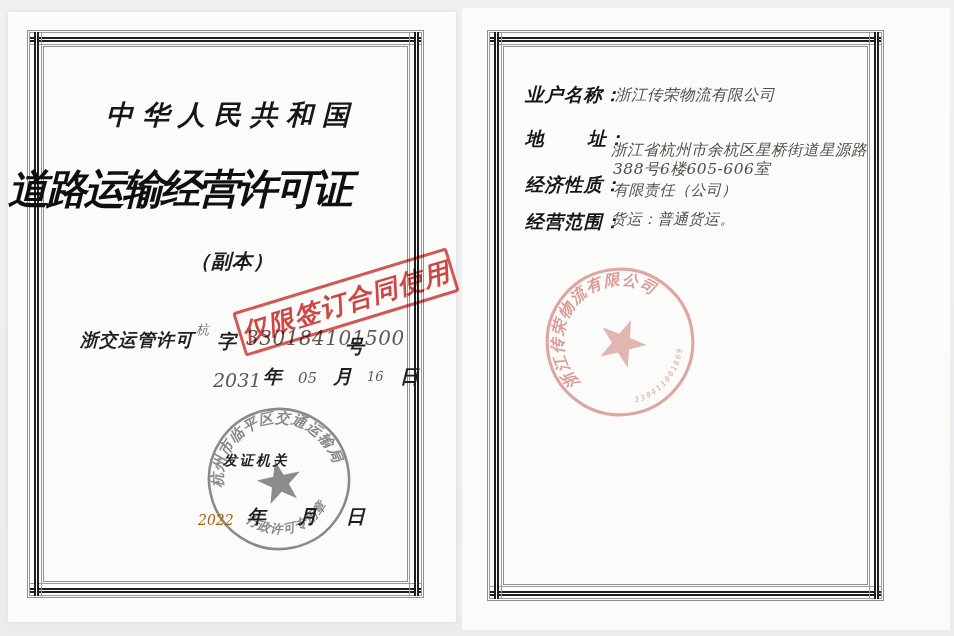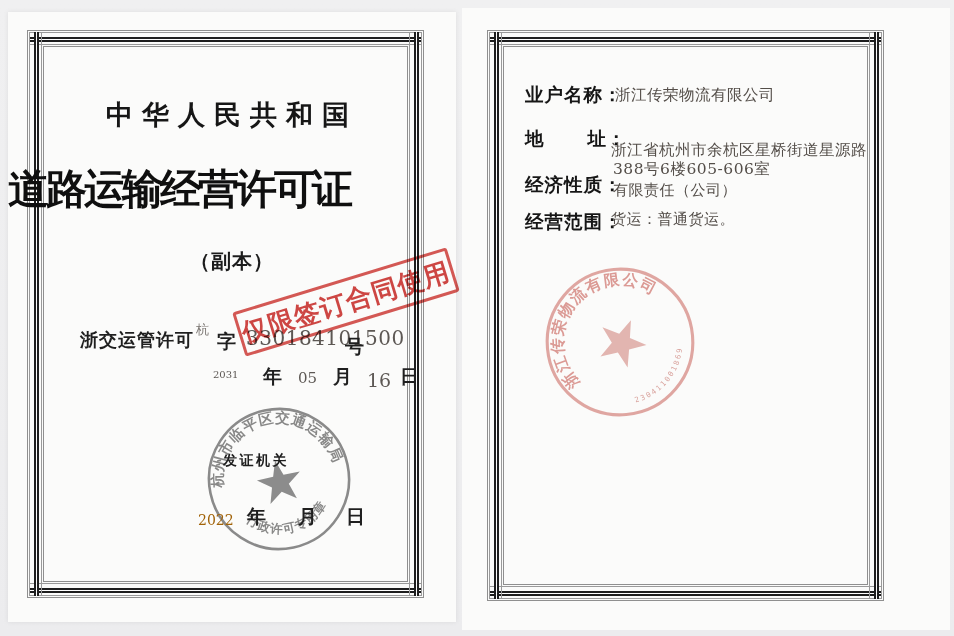--- a/index.html
+++ b/index.html
@@ -1,18 +1,18 @@
 <!DOCTYPE html>
 <html><head>
 <meta charset="utf-8">
 <style>
   * { box-sizing: border-box; margin: 0; padding: 0; }
   html,body { width:954px; height:636px; }
   body { font-family:"Liberation Sans", sans-serif; background:#eeeeef; overflow:hidden; }
-  #screen { position:relative; width:954px; height:636px; background:linear-gradient(180deg,#f0f0f1,#ececee); }
+  #screen { position:relative; width:954px; height:636px; background:linear-gradient(180deg,#f0f0f1,#ececee);font-style:italic; }
 
   .paper { position:absolute; background:#fbfbfa; }
   .paper-left  { left:8px;  top:12px; width:448px; height:610px; box-shadow:0 0 5px rgba(0,0,0,.08); }
   .paper-right { left:462px; top:8px;  width:488px; height:622px; }
   .paper-edge-line { position:absolute; left:447px; top:16px; width:1px; height:602px; background:#c9c9cb; transform:rotate(.7deg); }
 
   
   .frame { position:absolute; border:1px solid #8f8f8f; }
   .frame-left  { left:19px; top:18px; width:397px; height:568px; }
   .frame-right { left:25px; top:22px; width:397px; height:571px; }
@@ -79,25 +79,25 @@
     <div class="abs country-title">中华人民共和国</div>
     <div class="abs main-title">道路运输经营许可证</div>
     <div class="abs copy-type">（副本）</div>
 
     <span class="abs ink" style="left:72px;top:316px;font-size:18px;font-weight:700;letter-spacing:1px;">浙交运管许可</span>
     <span class="abs typed" style="left:188px;top:309px;font-size:13px;color:#7b7672;">杭</span>
     <span class="abs ink" style="left:209px;top:317px;font-size:19px;font-weight:700;">字</span>
     <span class="abs typed" style="left:238px;top:314px;font-size:20px;letter-spacing:.5px;">330184101500</span>
     <span class="abs ink" style="left:337px;top:322px;font-size:19px;font-weight:700;">号</span>
 
-    <span class="abs typed" style="left:205px;top:357px;font-size:10px;">2031</span>
+    <span class="abs typed" style="left:205px;top:357px;font-size:19px;">2031</span>
     <span class="abs ink" style="left:255px;top:352px;font-size:19px;font-weight:700;">年</span>
     <span class="abs typed" style="left:290px;top:357px;font-size:15px;">05</span>
     <span class="abs ink" style="left:325px;top:352px;font-size:19px;font-weight:700;">月</span>
-    <span class="abs typed" style="left:359px;top:357px;font-size:19px;">16</span>
+    <span class="abs typed" style="left:359px;top:357px;font-size:13px;">16</span>
     <span class="abs ink" style="left:392px;top:352px;font-size:19px;font-weight:700;">日</span>
 
     <svg class="seal-svg" style="left:196px;top:392px;opacity:.78;" width="150" height="150" viewBox="0 0 150 150">
       <g transform="rotate(-12,75,75)">
         <circle cx="75" cy="75" r="70" fill="none" stroke="#6b6b6b" stroke-width="2.6"></circle>
         <polygon transform="translate(75,79)" fill="#6e6e6e" points="0,-23 5.3,-7.3 21.9,-7.1 8.6,2.8 13.5,18.6 0,9 -13.5,18.6 -8.6,2.8 -21.9,-7.1 -5.3,-7.3"></polygon>
         <defs>
           <path id="arcTopL" d="M 18.9,68.4 A 56.5,56.5 0 0 1 131.1,68.4" fill="none"></path>
           <path id="arcBotL" d="M 30.9,105.6 A 53,53 0 0 0 119.1,105.6" fill="none"></path>
         </defs>

